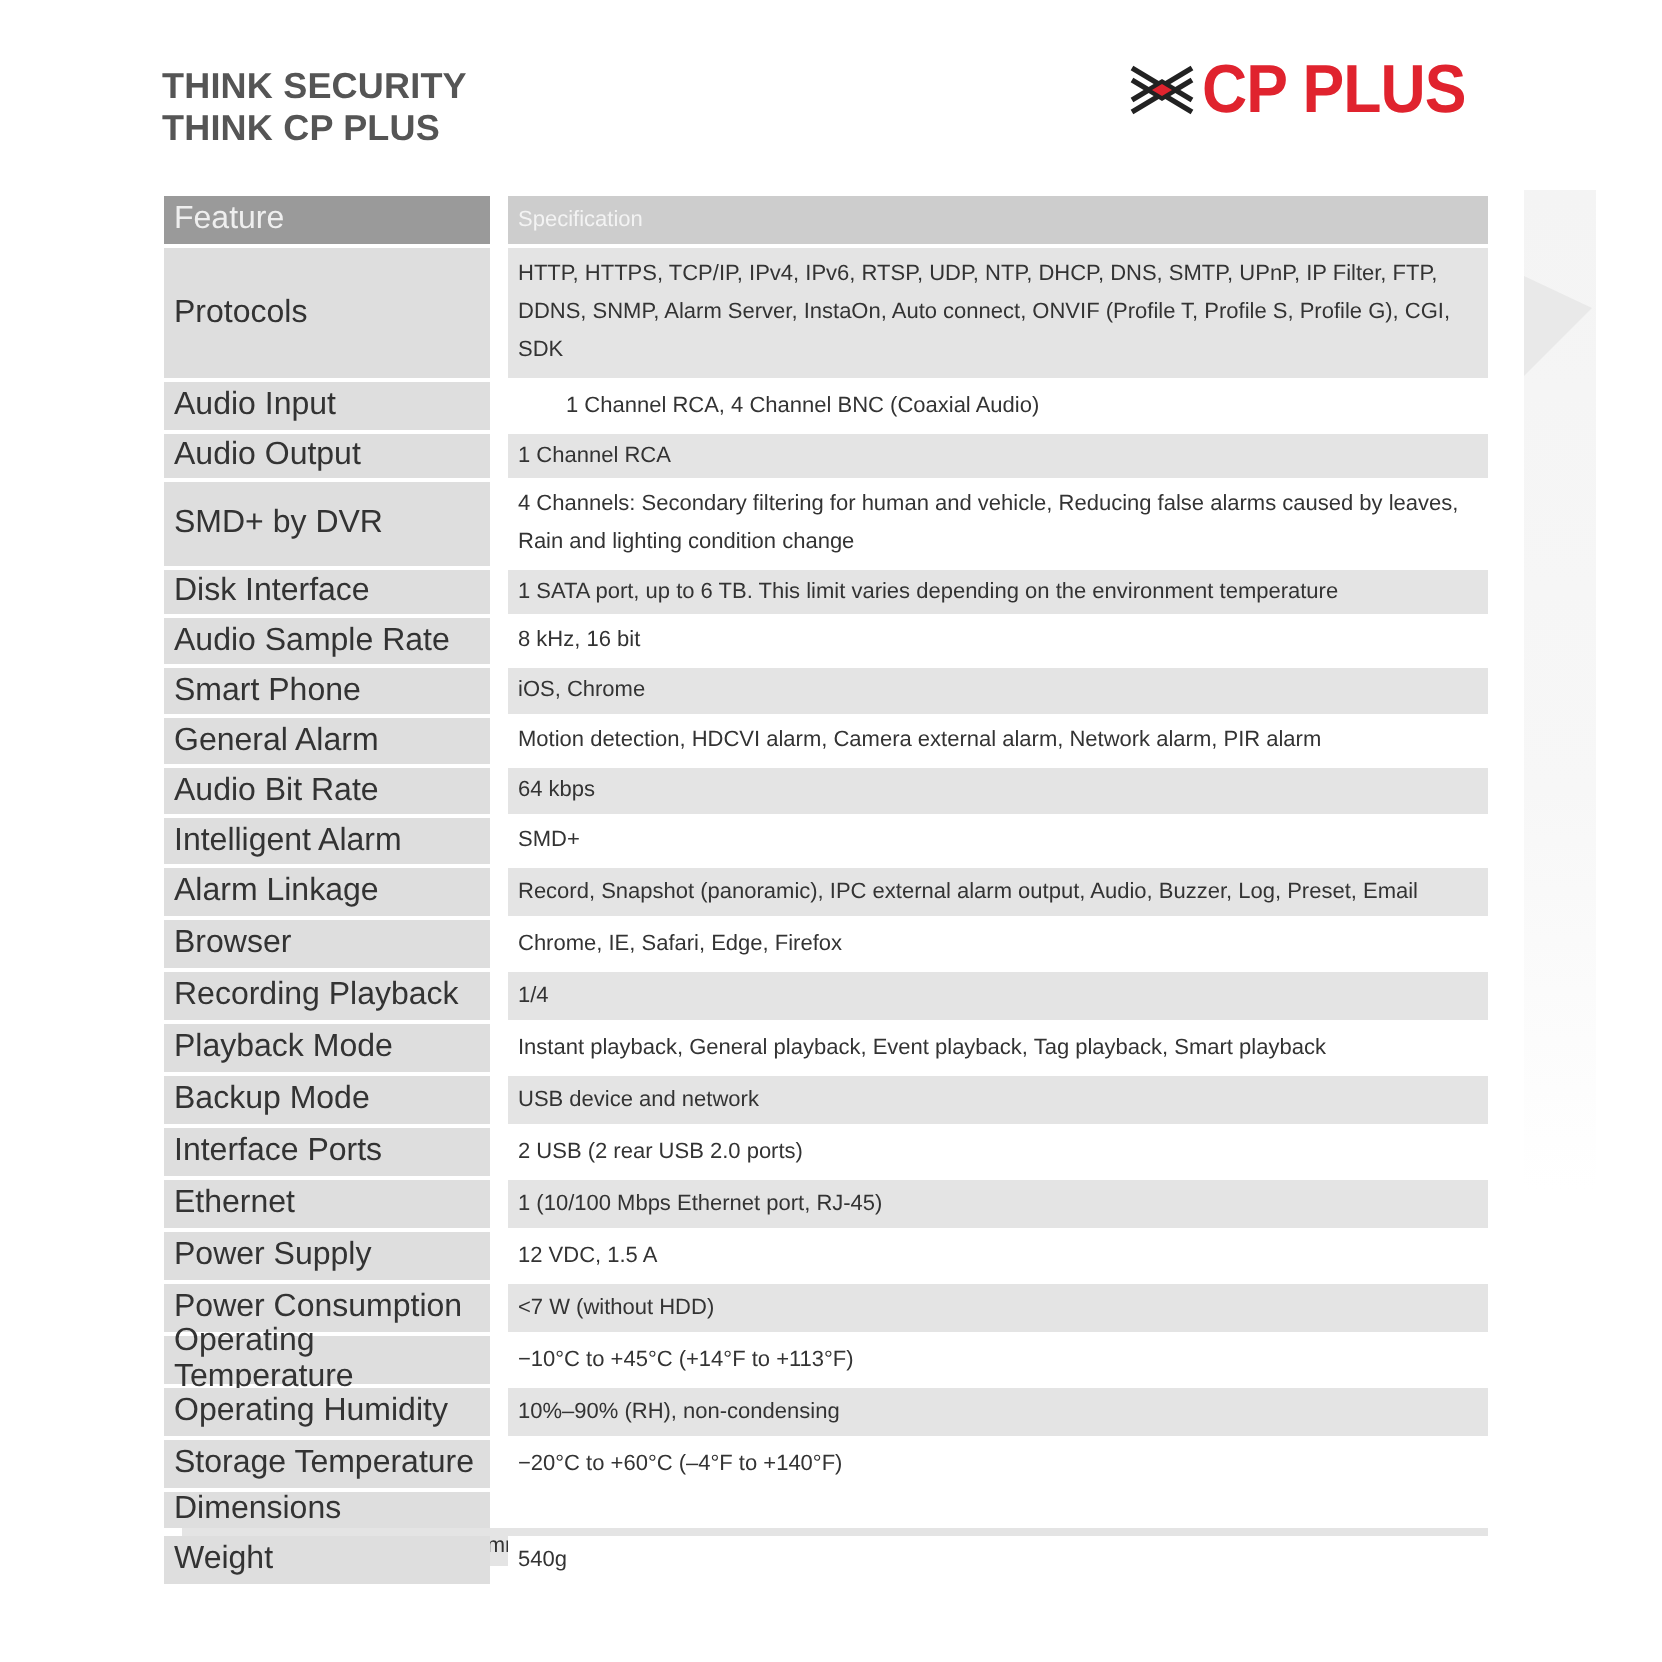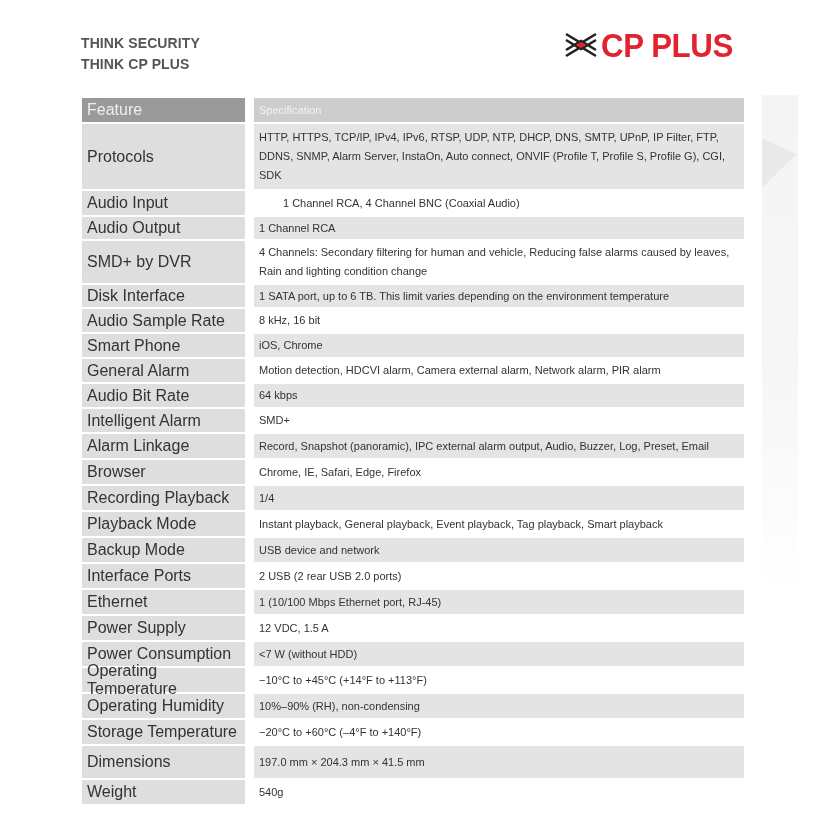--- a/index.html
+++ b/index.html
@@ -12,21 +12,21 @@
     position: absolute; left: 762px; top: 95px; width: 36px; height: 500px;
     background: linear-gradient(180deg, #f4f4f4 0%, #f7f7f7 60%, #ffffff 100%);
   }
   .bg-deco2 {
     position: absolute; left: 762px; top: 138px; width: 0; height: 0;
     border-top: 16px solid transparent; border-bottom: 34px solid transparent;
     border-left: 34px solid #e9e9e9;
   }
   .tagline {
     position: absolute; left: 81px; top: 33px;
-    font-weight: bold; color: #555555; font-size: 14px; line-height: 21px;
+    font-weight: bold; color: #555555; font-size: 18px; line-height: 21px;
     letter-spacing: 0.1px;
   }
   .logo {
     position: absolute; left: 564px; top: 27px; height: 36px;
     display: flex; align-items: center;
   }
   .logo svg { width: 34px; height: 28px; margin-right: 3px; }
   .logo-text {
     color: #e0232e; font-weight: bold; font-size: 34px; letter-spacing: -0.5px;
     font-family: "Liberation Sans", sans-serif; transform: scaleX(0.92); transform-origin: left center;
@@ -158,21 +158,21 @@
       <div class="cell-s white">−10°C to +45°C (+14°F to +113°F)</div>
     </div>
     <div class="row" style="height: 24px;">
       <div class="cell-f">Operating Humidity</div>
       <div class="cell-s gray">10%–90% (RH), non-condensing</div>
     </div>
     <div class="row" style="height: 24px;">
       <div class="cell-f">Storage Temperature</div>
       <div class="cell-s white">−20°C to +60°C (–4°F to +140°F)</div>
     </div>
-    <div class="row" style="height: 32px;">
+    <div class="row" style="height: 20px; flex-direction: column;">
       <div class="cell-f">Dimensions</div>
       <div class="cell-s gray">197.0 mm × 204.3 mm × 41.5 mm</div>
     </div>
     <div class="row" style="height: 24px;">
       <div class="cell-f">Weight</div>
       <div class="cell-s white">540g</div>
     </div>
   </div>
 
 </body></html>

